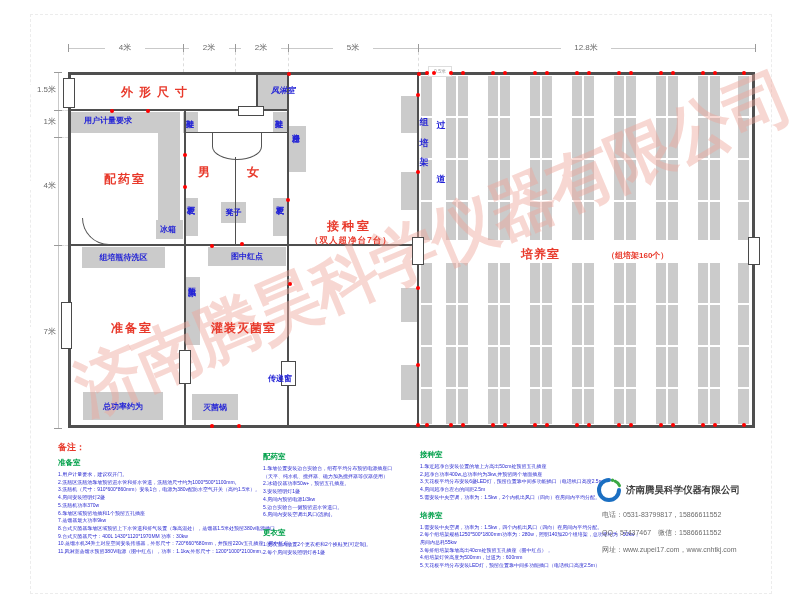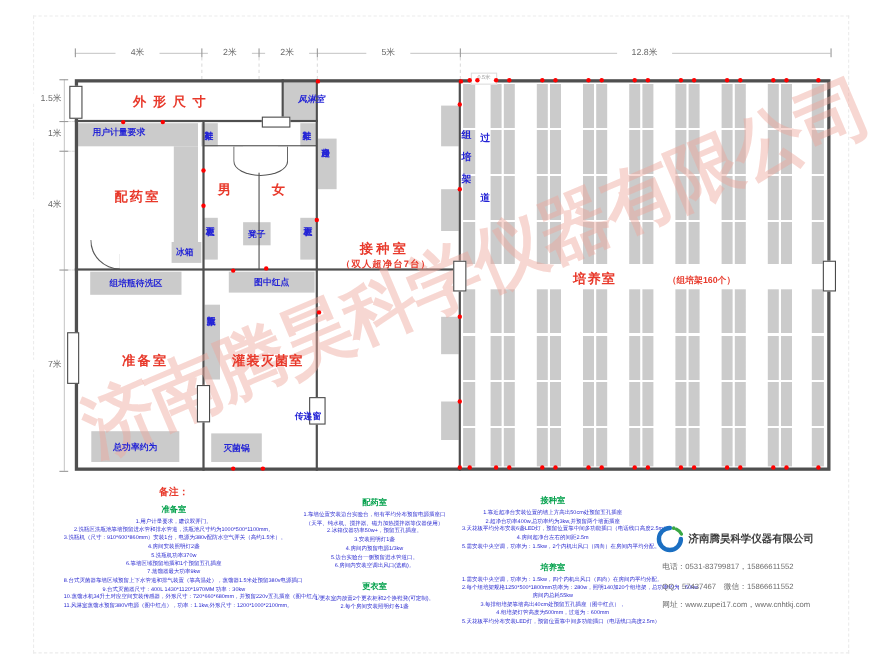--- a/index.html
+++ b/index.html
@@ -22,21 +22,21 @@
   .vtext{writing-mode:vertical-rl;text-orientation:upright;}
   .cbox{display:flex;align-items:center;justify-content:center;}
   .arc{border:1px solid #555;border-top:none;border-radius:0 0 48px 48px / 0 0 26px 26px;z-index:4;}
   .qarc{border:1px solid #555;border-top:none;border-right:none;border-bottom-left-radius:100%;z-index:4;}
   .watermark{font-size:66px;font-weight:bold;color:rgba(238,166,156,0.45);transform:rotate(-23deg);
              transform-origin:0 0;white-space:nowrap;letter-spacing:-2px;z-index:5;pointer-events:none;}
   .note-heading{color:#e8392b;font-weight:bold;font-size:9px;margin-bottom:4px;}
   .note-title{color:#00a04a;font-weight:bold;font-size:7.5px;margin-bottom:3px;}
   .note-sec2{margin-top:9px;}
   .note-line{color:#2828cf;font-size:5px;line-height:7.7px;white-space:nowrap;}
-  .note-col{position:absolute;z-index:6;text-align:center;}
+  .note-col{position:absolute;z-index:6;}
   .co-name{font-size:9.5px;font-weight:bold;color:#3c3c3c;white-space:nowrap;}
   .co-line{font-size:7px;color:#6b6b6b;white-space:nowrap;}
   .minidim{border:1px solid #ddd;font-size:5px;color:#999;text-align:center;line-height:8px;z-index:4;background:#fff;}
 </style>
 </head>
 <body>
 
 <div id="canvas">
 
   <div class="abs frame" style="left:30px;top:14px;width:740px;height:578px;"></div>

